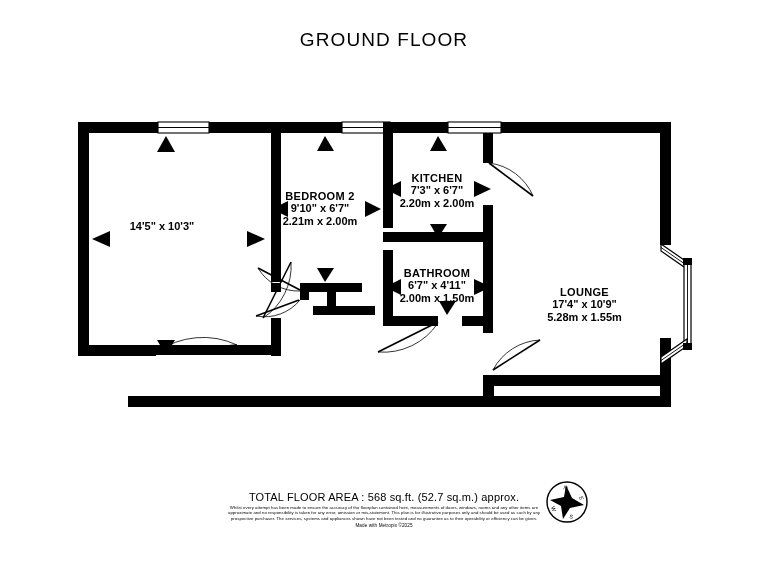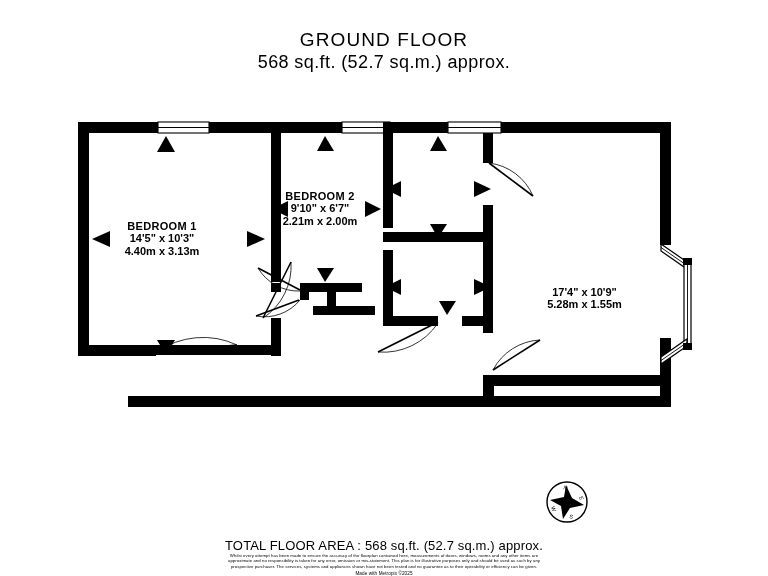--- a/index.html
+++ b/index.html
@@ -44,40 +44,38 @@
   #label-bedroom2{left:252px;top:190px;width:136px;}
   #label-kitchen {left:381px;top:172px;width:112px;}
   #label-bathroom{left:378px;top:267px;width:118px;}
   #label-lounge  {left:512px;top:286px;width:145px;}
 
   
   .footer{
     position:absolute;left:0;top:492px;width:768px;text-align:center;
   }
   .total-area{
-    font-size:13px;letter-spacing:0.15px;line-height:11px;
+    font-size:11px;letter-spacing:0.15px;line-height:11px;
     margin-bottom:2px;
-    margin-top:48px;
   }
   .disclaimer{
     font-size:4.3px;line-height:5.4px;letter-spacing:0.05px;
     width:330px;margin:0 auto;
   }
   .made-with{
     font-size:4.6px;line-height:7px;margin-top:1px;letter-spacing:0.1px;
   }
 </style>
 </head>
 <body>
 
 <div id="root">
 
   <div class="title-block">
     <div class="title-line1">GROUND FLOOR</div>
-    <div class="title-line2">568 sq.ft. (52.7 sq.m.) approx.</div>
   </div>
 
   <svg id="plan" viewBox="0 0 768 576">
 
     <g>
 
       <rect x="78" y="122" width="80" height="11" fill="#000"></rect>
       <rect x="209" y="122" width="133" height="11" fill="#000"></rect>
       <rect x="390" y="122" width="58" height="11" fill="#000"></rect>
       <rect x="501" y="122" width="170" height="11" fill="#000"></rect>
@@ -199,34 +197,43 @@
 
       <polygon points="-1,-17 5,-4 17,3 3,6 -4,17 -6,4 -17,-2 -3,-5" fill="#000"></polygon>
       <text x="-4" y="-13" font-family="Liberation Sans, sans-serif" font-size="5.5" fill="#000" transform="rotate(20 -4 -13)">N</text>
       <text x="12" y="-5" font-family="Liberation Sans, sans-serif" font-size="5.5" fill="#000" transform="rotate(70 12 -5)">E</text>
       <text x="2" y="16" font-family="Liberation Sans, sans-serif" font-size="5.5" fill="#000" transform="rotate(15 2 16)">S</text>
       <text x="-16" y="5" font-family="Liberation Sans, sans-serif" font-size="5.5" fill="#000" transform="rotate(70 -16 5)">W</text>
     </g>
   </svg>
 
   <div class="room-label" id="label-bedroom1">
-    <span class="rname">BEDROOM 1</span>
     <span class="rimp">14'5"  x 10'3"</span>
-    <span class="rmet">4.40m  x 3.13m</span>
   </div>
 
   <div class="room-label" id="label-bedroom2">
     <span class="rname">BEDROOM 2</span>
     <span class="rimp">9'10"  x 6'7"</span>
     <span class="rmet">2.21m  x 2.00m</span>
   </div>
 
-
+  <div class="room-label" id="label-kitchen">
+    <span class="rname">KITCHEN</span>
+    <span class="rimp">7'3"  x 6'7"</span>
+    <span class="rmet">2.20m  x 2.00m</span>
+  </div>
+
+  <div class="room-label" id="label-bathroom">
+    <span class="rname">BATHROOM</span>
+    <span class="rimp">6'7"  x 4'11"</span>
+    <span class="rmet">2.00m  x 1.50m</span>
+  </div>
 
   <div class="room-label" id="label-lounge">
+    <span class="rname">LOUNGE</span>
     <span class="rimp">17'4"  x 10'9"</span>
     <span class="rmet">5.28m  x 1.55m</span>
   </div>
 
   <div class="footer">
     <div class="total-area">TOTAL FLOOR AREA : 568 sq.ft. (52.7 sq.m.) approx.</div>
     <div class="disclaimer">Whilst every attempt has been made to ensure the accuracy of the floorplan contained here, measurements of doors, windows, rooms and any other items are approximate and no responsibility is taken for any error, omission or mis-statement. This plan is for illustrative purposes only and should be used as such by any prospective purchaser. The services, systems and appliances shown have not been tested and no guarantee as to their operability or efficiency can be given.</div>
     <div class="made-with">Made with Metropix ©2025</div>
   </div>
 

